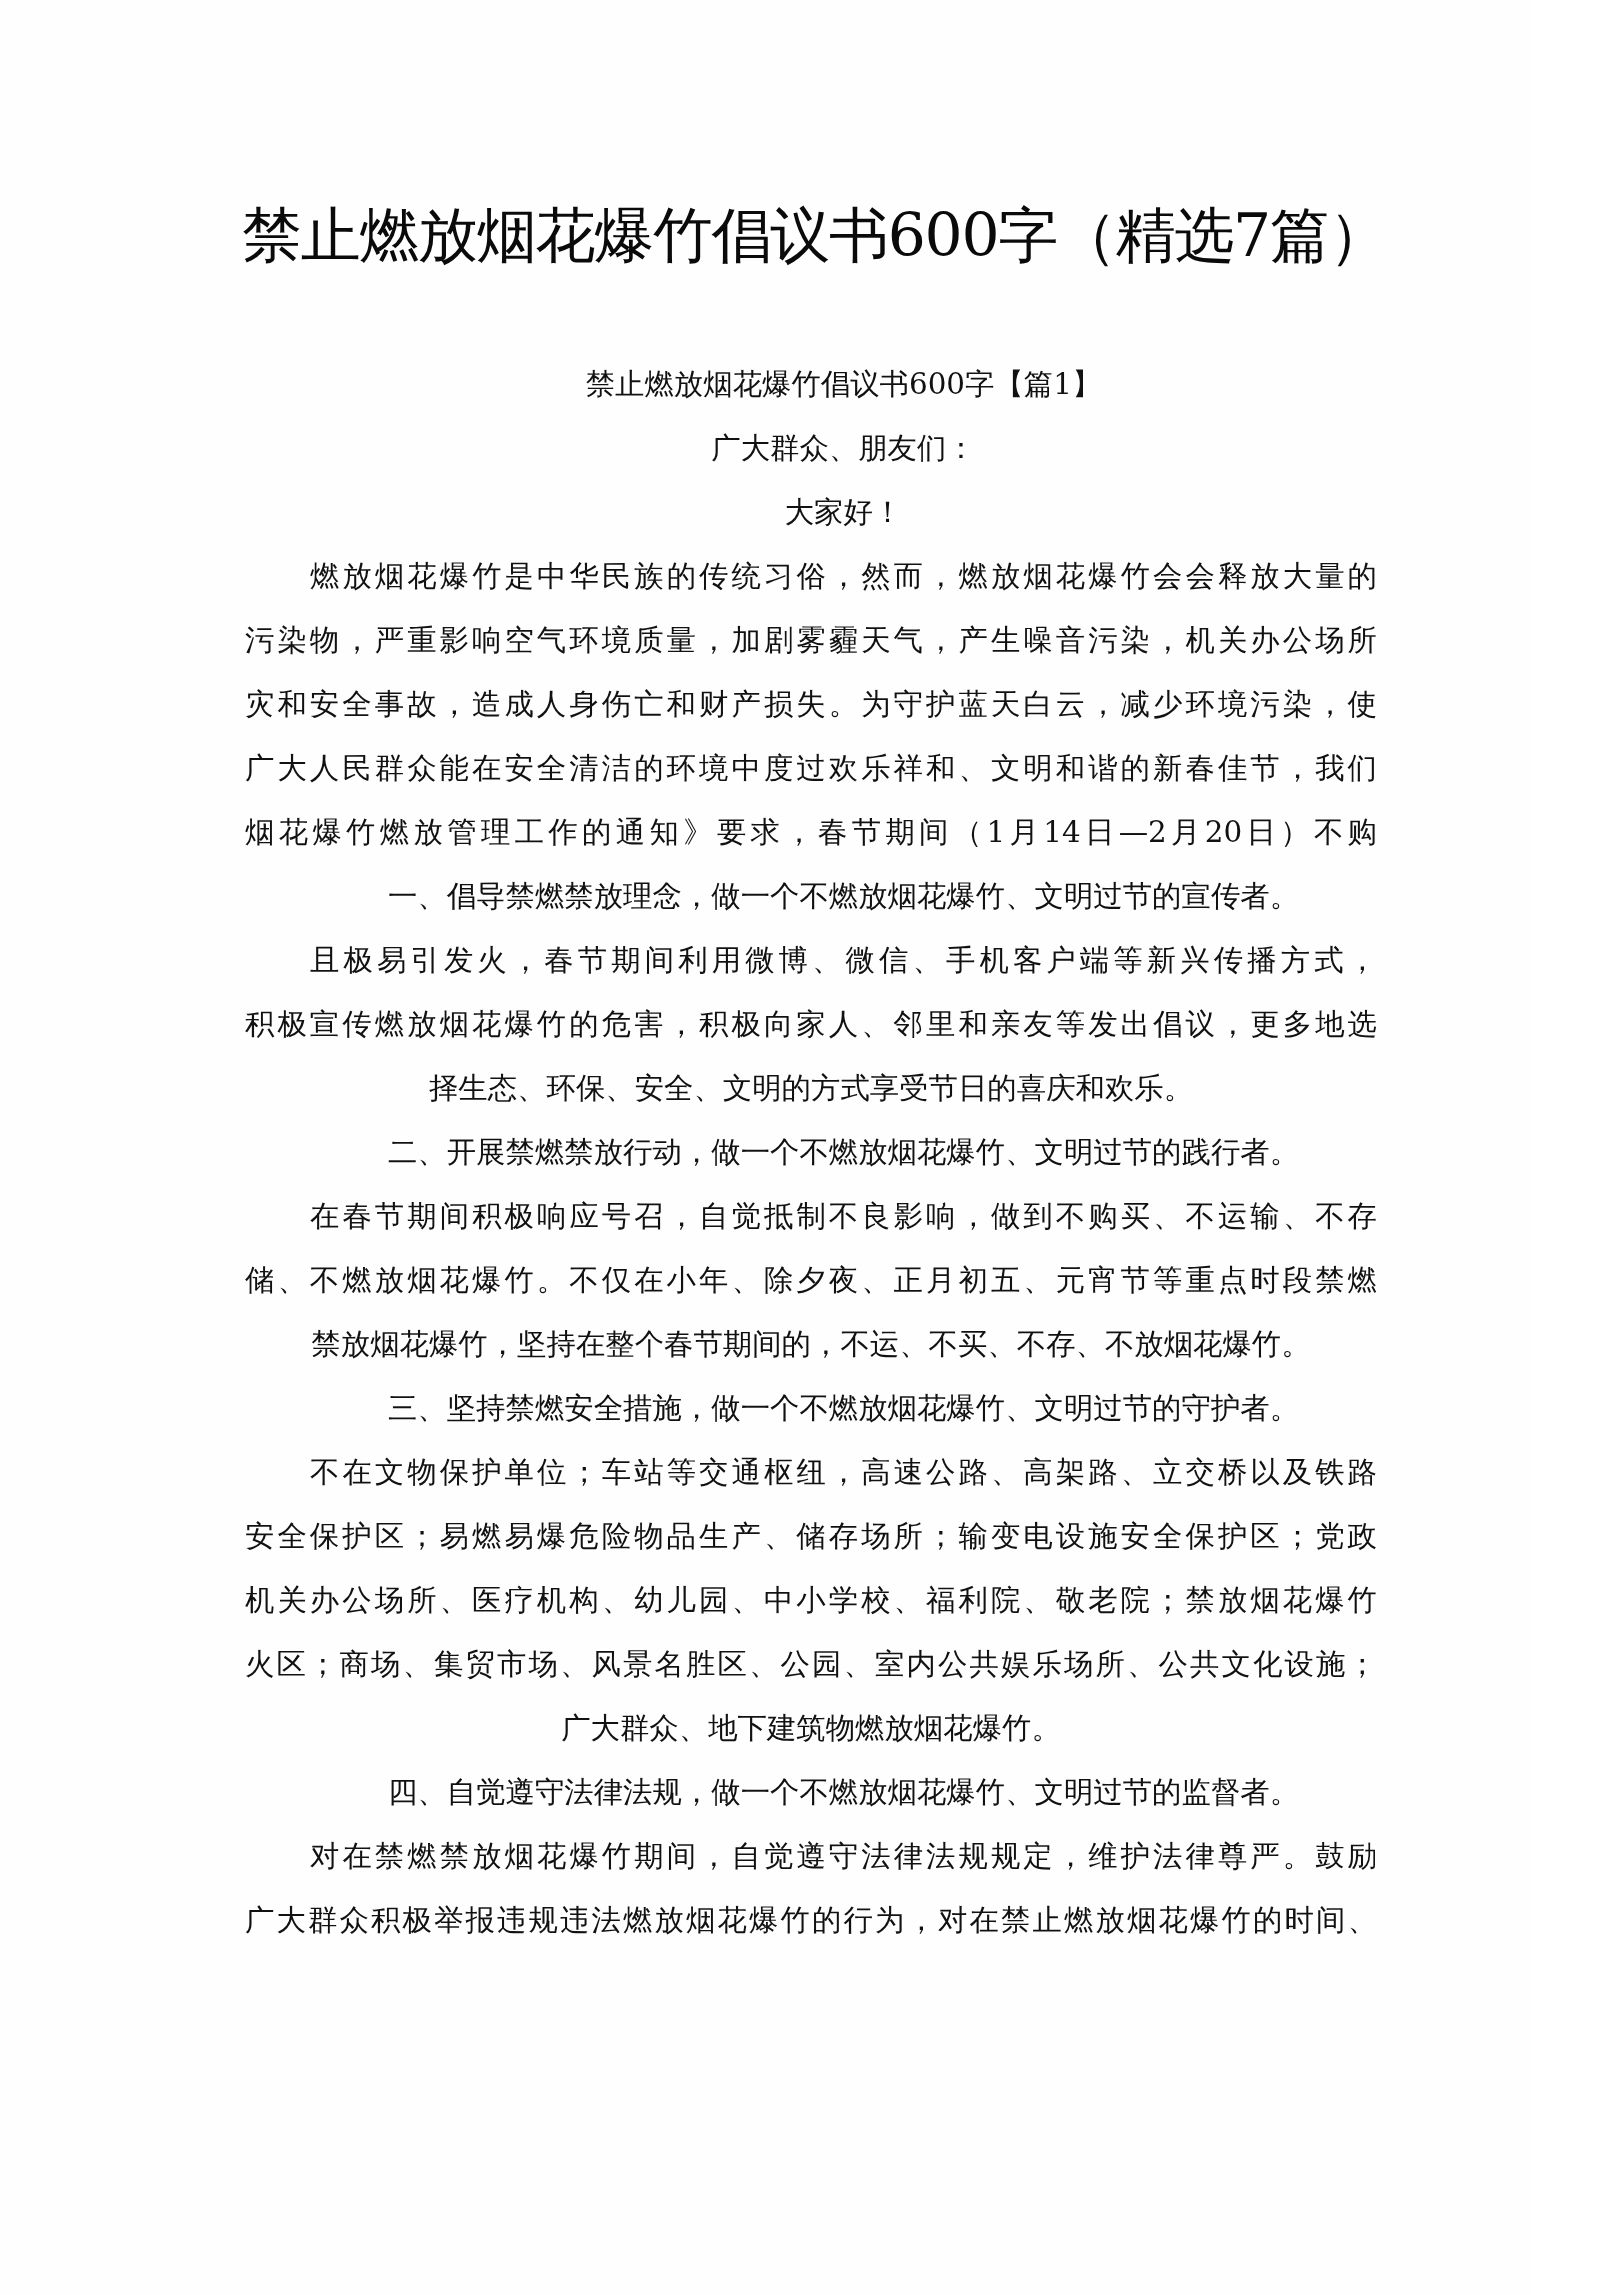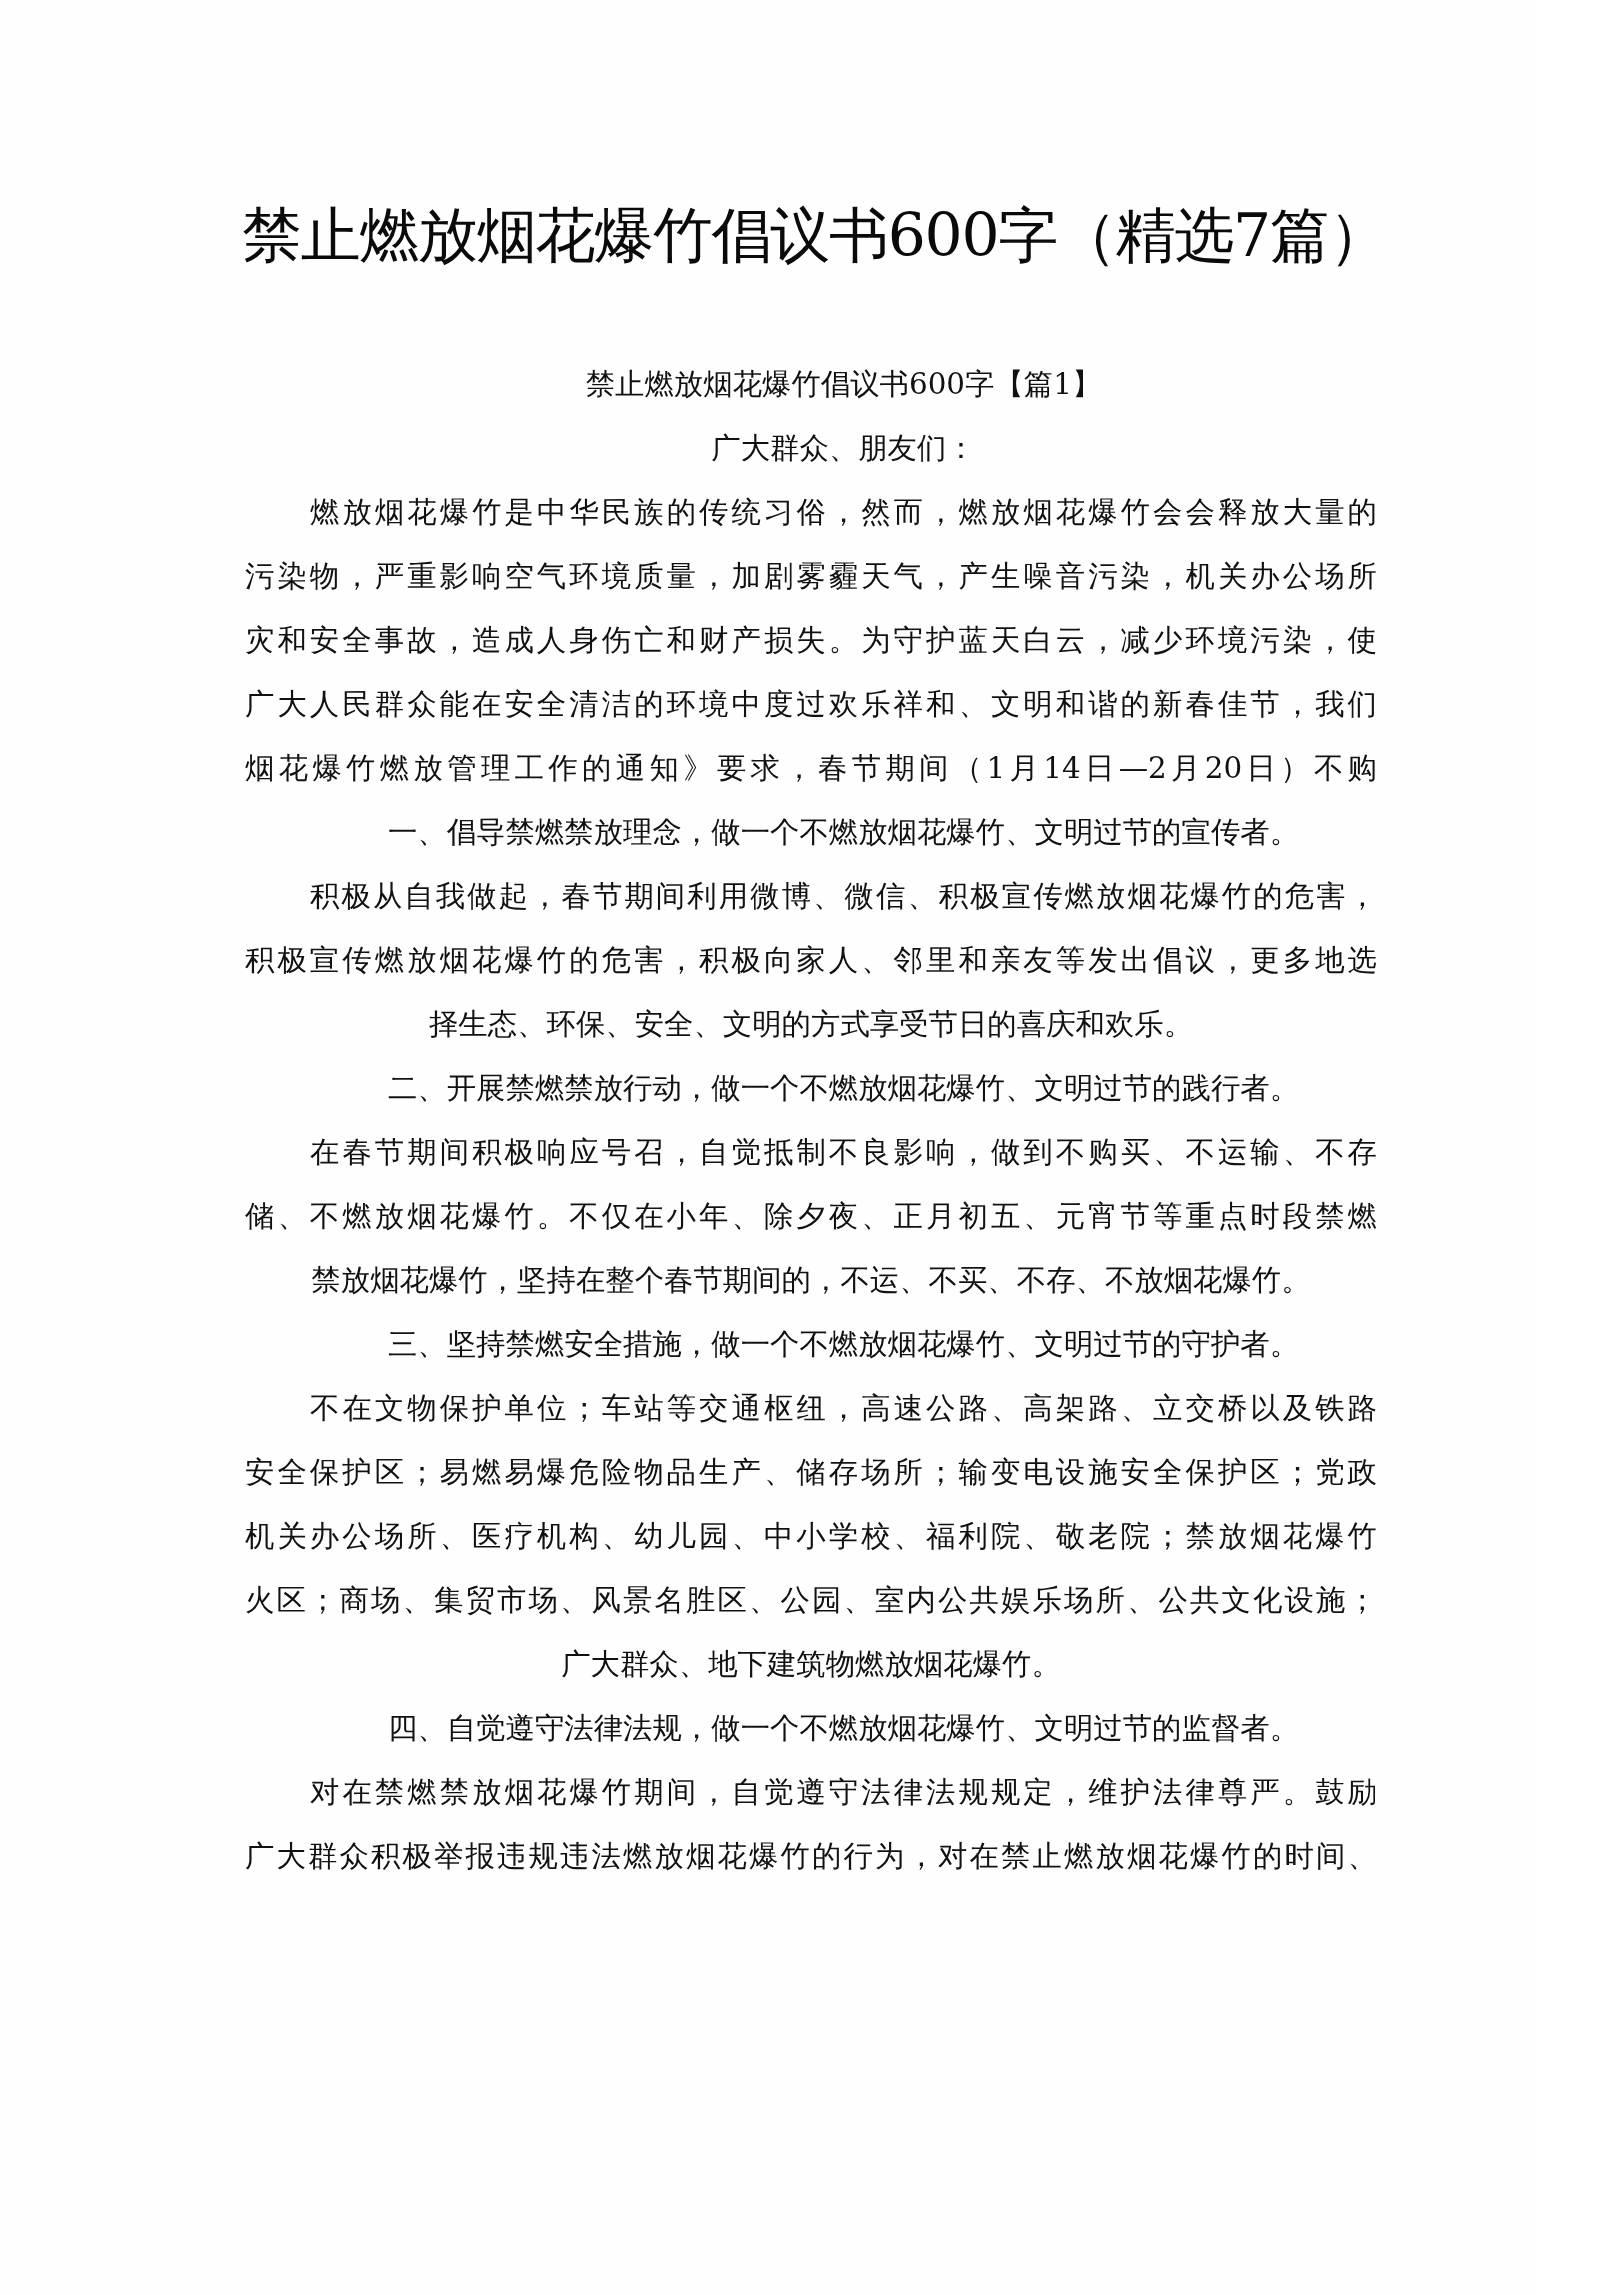--- a/index.html
+++ b/index.html
@@ -55,27 +55,28 @@
 </style>
 </head>
 <body>
 
 <div class="page">
   <div class="title">禁止燃放烟花爆竹倡议书600字（精选7篇）</div>
 
   <div class="body">
     <div class="line indent">禁止燃放烟花爆竹倡议书600字【篇1】</div>
     <div class="line indent">广大群众、朋友们：</div>
+    <div class="line indent">大家好！</div>
     <div class="line indent justify">燃放烟花爆竹是中华民族的传统习俗，然而，燃放烟花爆竹会会释放大量的</div>
     <div class="line justify">污染物，严重影响空气环境质量，加剧雾霾天气，产生噪音污染，机关办公场所</div>
     <div class="line justify">灾和安全事故，造成人身伤亡和财产损失。为守护蓝天白云，减少环境污染，使</div>
     <div class="line justify">广大人民群众能在安全清洁的环境中度过欢乐祥和、文明和谐的新春佳节，我们</div>
     <div class="line justify">烟花爆竹燃放管理工作的通知》要求，春节期间（1月14日—2月20日）不购</div>
     <div class="line indent">一、倡导禁燃禁放理念，做一个不燃放烟花爆竹、文明过节的宣传者。</div>
-    <div class="line indent justify">积极从自我做起，春节期间利用微博、微信、积极宣传燃放烟花爆竹的危害，</div>
+    <div class="line indent justify">且极易引发火，春节期间利用微博、微信、手机客户端等新兴传播方式，</div>
     <div class="line justify">积极宣传燃放烟花爆竹的危害，积极向家人、邻里和亲友等发出倡议，更多地选</div>
     <div class="line">择生态、环保、安全、文明的方式享受节日的喜庆和欢乐。</div>
     <div class="line indent">二、开展禁燃禁放行动，做一个不燃放烟花爆竹、文明过节的践行者。</div>
     <div class="line indent justify">在春节期间积极响应号召，自觉抵制不良影响，做到不购买、不运输、不存</div>
     <div class="line justify">储、不燃放烟花爆竹。不仅在小年、除夕夜、正月初五、元宵节等重点时段禁燃</div>
     <div class="line">禁放烟花爆竹，坚持在整个春节期间的，不运、不买、不存、不放烟花爆竹。</div>
     <div class="line indent">三、坚持禁燃安全措施，做一个不燃放烟花爆竹、文明过节的守护者。</div>
     <div class="line indent justify">不在文物保护单位；车站等交通枢纽，高速公路、高架路、立交桥以及铁路</div>
     <div class="line justify">安全保护区；易燃易爆危险物品生产、储存场所；输变电设施安全保护区；党政</div>
     <div class="line justify">机关办公场所、医疗机构、幼儿园、中小学校、福利院、敬老院；禁放烟花爆竹</div>

